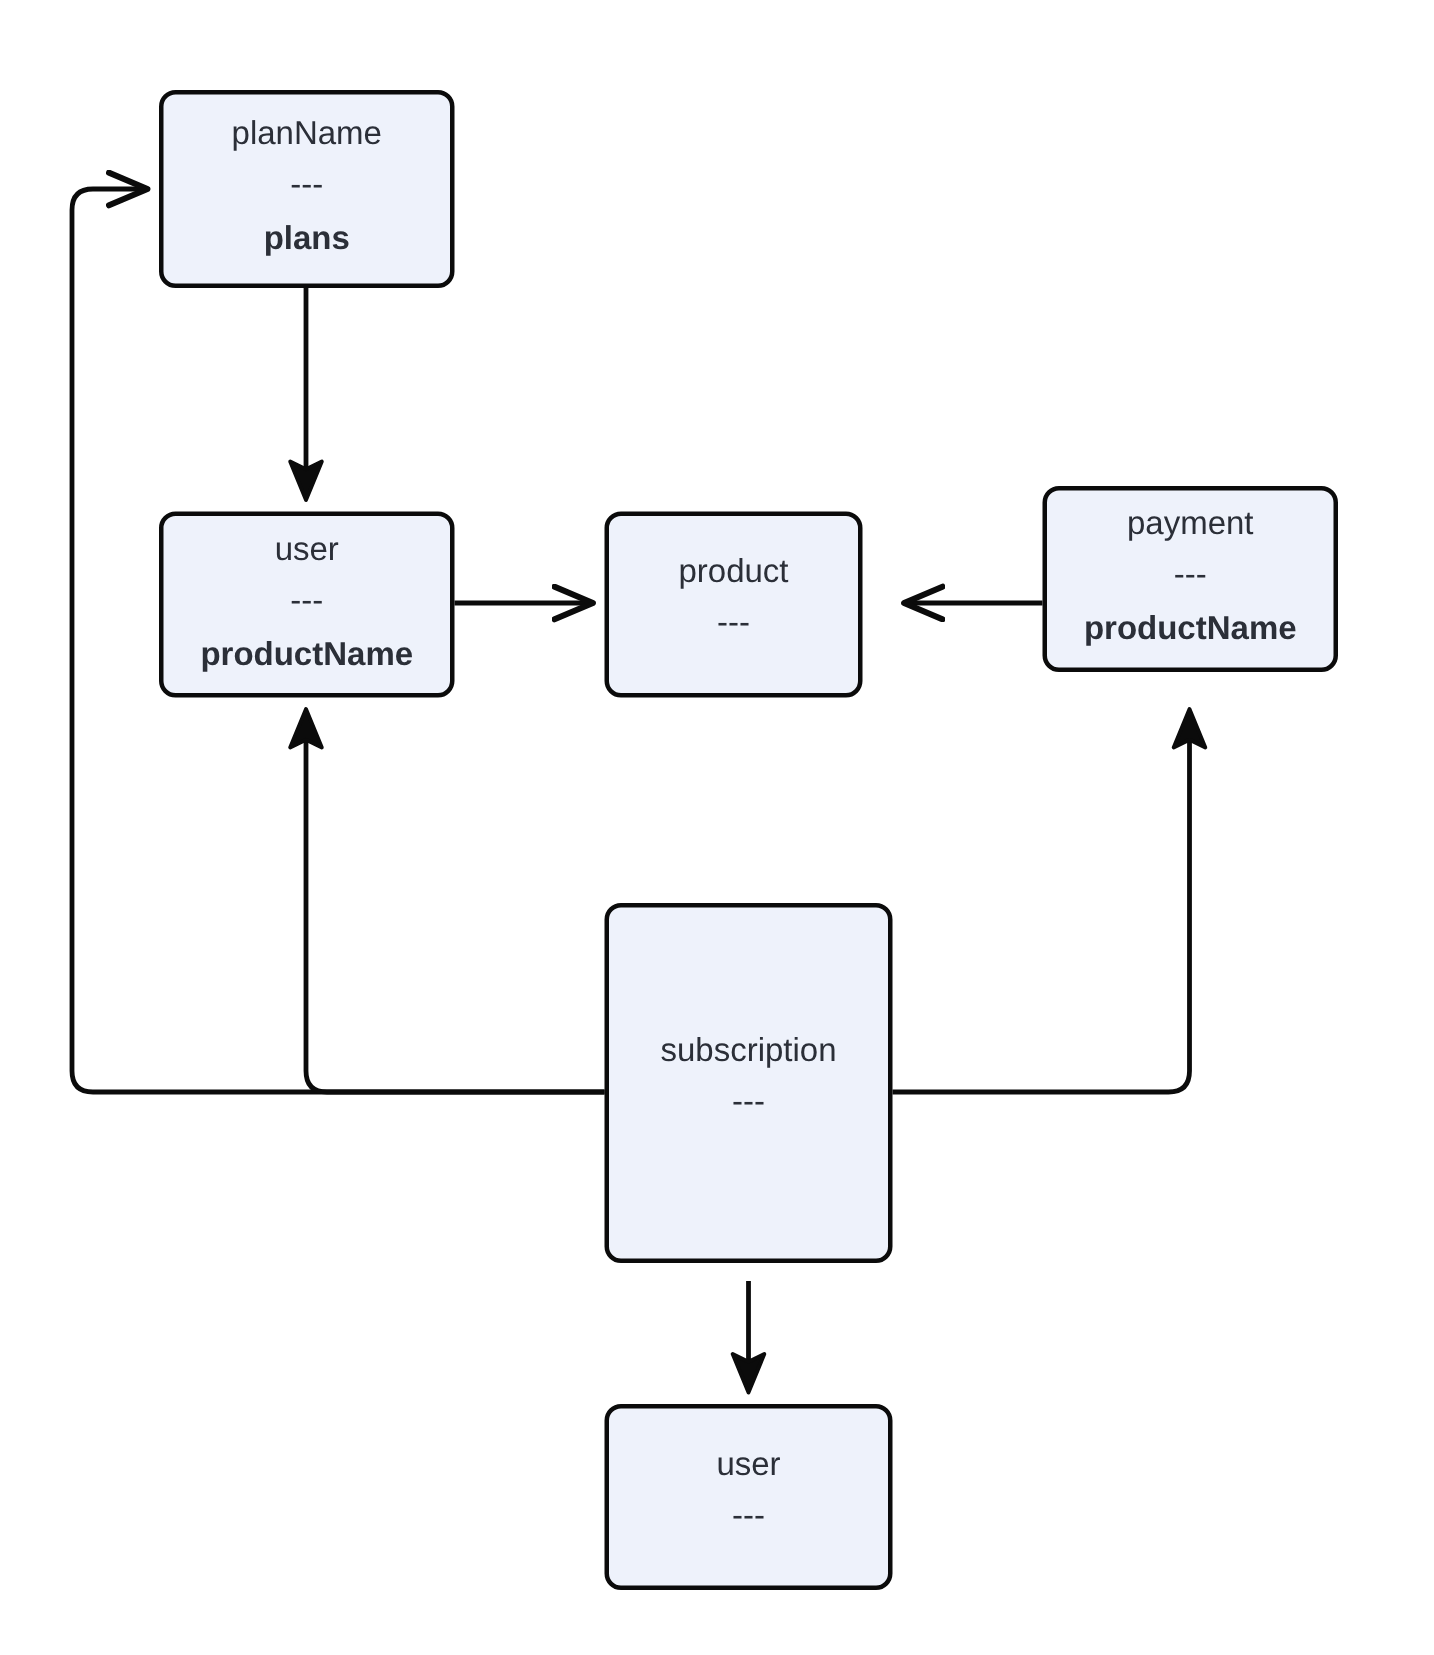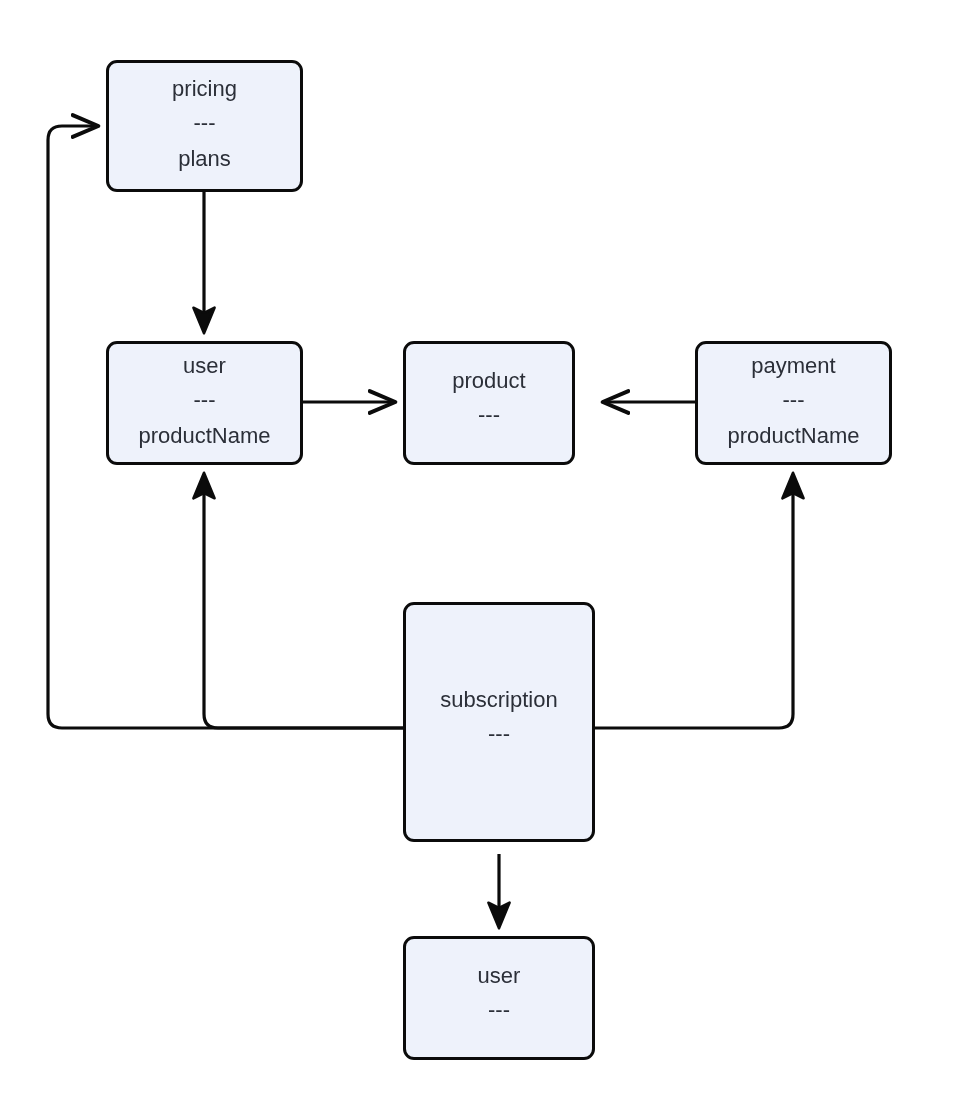--- a/index.html
+++ b/index.html
@@ -53,20 +53,21 @@
     letter-spacing: 0px;
     line-height: 1;
     margin-top: 12px;
     margin-bottom: 10px;
   }
   .node-attrs {
     display: flex;
     flex-direction: column;
     align-items: flex-end;
     gap: 2px;
+    font-weight: bold;
   }
   .node-attr {
     font-size: 22px;
     color: #2b2f38;
     white-space: nowrap;
     line-height: 1.35;
   }
 </style>
 </head>
 <body>
@@ -92,41 +93,41 @@
     <path d="M 403 728 L 62 728 Q 48 728 48 714 L 48 140 Q 48 126 62 126 L 97 126" fill="none" stroke="#0b0b0b" stroke-width="3.2" marker-end="url(#arrowhead)"></path>
 
     <path d="M 403 728 L 218 728 Q 204 728 204 714 L 204 474" fill="none" stroke="#0b0b0b" stroke-width="3.2" marker-end="url(#arrowhead-filled)"></path>
 
     <path d="M 595 728 L 779 728 Q 793 728 793 714 L 793 474" fill="none" stroke="#0b0b0b" stroke-width="3.2" marker-end="url(#arrowhead-filled)"></path>
 
     <path d="M 499 854 L 499 927" fill="none" stroke="#0b0b0b" stroke-width="3.2" marker-end="url(#arrowhead-filled)"></path>
   </svg>
 
   <div class="node" style="left:106px; top:60px; width:197px; height:132px;">
-    <div class="node-title">pricing</div>
+    <div class="node-title">planName</div>
     <div class="node-sep">---</div>
     <div class="node-attrs">
       <div class="node-attr">plans</div>
     </div>
   </div>
 
   <div class="node" style="left:106px; top:341px; width:197px; height:124px;">
     <div class="node-title">user</div>
     <div class="node-sep">---</div>
     <div class="node-attrs">
       <div class="node-attr">productName</div>
     </div>
   </div>
 
   <div class="node" style="left:403px; top:341px; width:172px; height:124px;">
     <div class="node-title">product</div>
     <div class="node-sep">---</div>
   </div>
 
-  <div class="node" style="left:695px; top:341px; width:197px; height:124px;">
+  <div class="node" style="left:695px; top:324px; width:197px; height:124px;">
     <div class="node-title">payment</div>
     <div class="node-sep">---</div>
     <div class="node-attrs">
       <div class="node-attr">productName</div>
     </div>
   </div>
 
   <div class="node" style="left:403px; top:602px; width:192px; height:240px;">
     <div class="node-title">subscription</div>
     <div class="node-sep">---</div>

